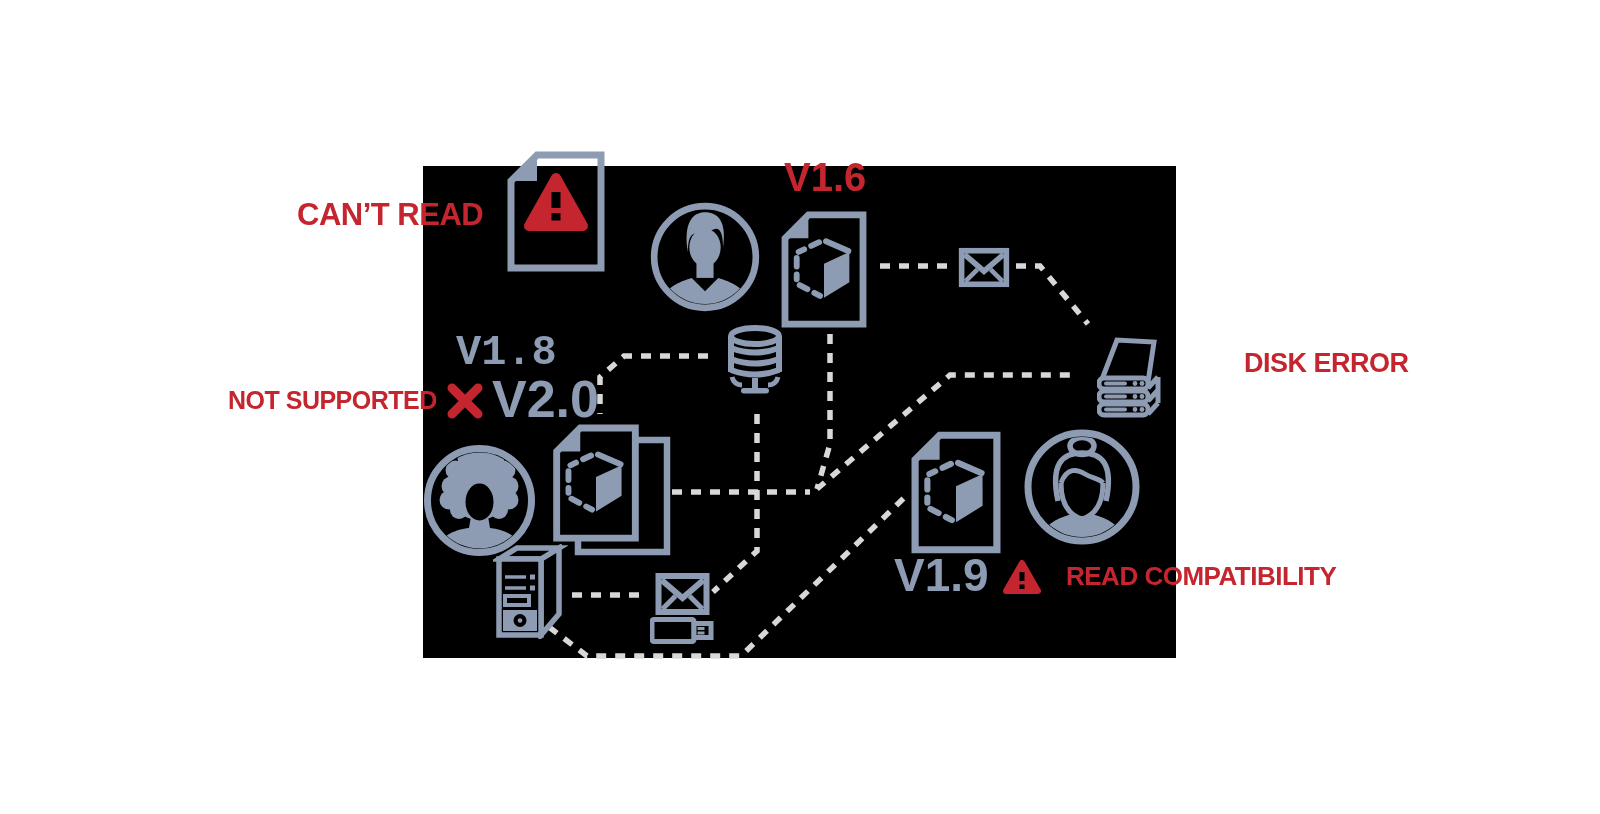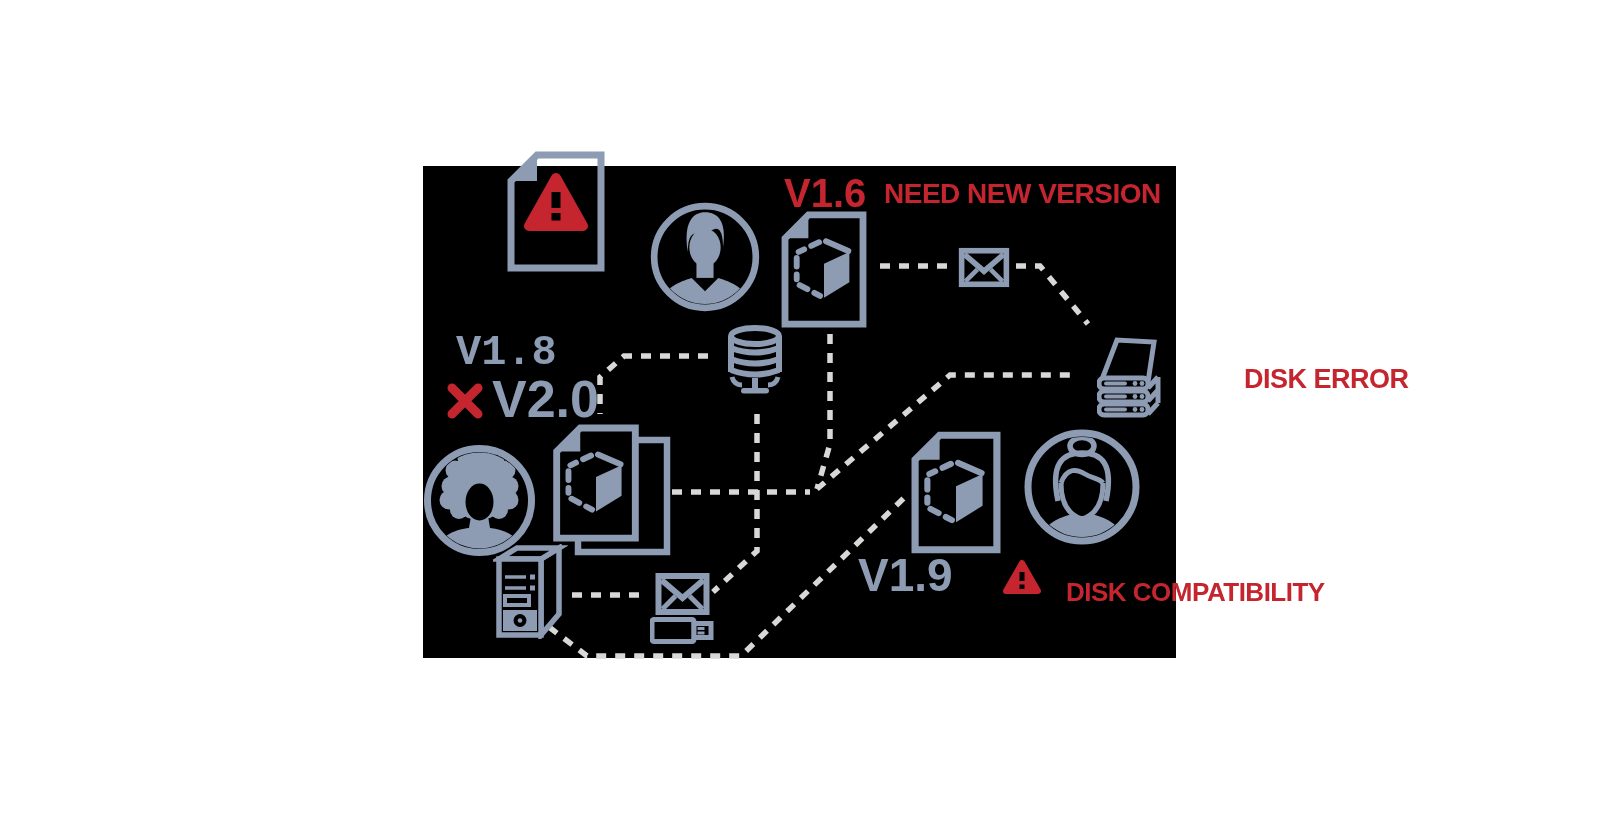--- a/index.html
+++ b/index.html
@@ -13,21 +13,21 @@
   #stage{
     position:relative;width:1600px;height:814px;overflow:hidden;
     background:var(--background);
     font-family:"Liberation Sans",sans-serif;
   }
   .scene{position:absolute;left:0;top:0;z-index:1;}
   .label{
     position:absolute;z-index:3;font-weight:700;line-height:1.05;
     white-space:nowrap;letter-spacing:-0.5px;
   }
-  .red{color:var(--alert);margin-top:16px;}
+  .red{color:var(--alert);}
   .gray{color:var(--icon);letter-spacing:0;}
   
   .sI{stroke:var(--icon);}
   .fI{fill:var(--icon);}
   .fC{fill:var(--canvas);}
   .fA{fill:var(--alert);}
   .sA{stroke:var(--alert);}
   .nf{fill:none;}
   .dsh{stroke-dasharray:9 8;}
   .dash-line{stroke:var(--dash);stroke-width:5.5;fill:none;stroke-dasharray:10 9;}
@@ -208,29 +208,30 @@
     <use href="#sym-doc-stack" x="551" y="424" width="120" height="133"></use>
     <use href="#sym-tower" x="493" y="544" width="75" height="95"></use>
     <use href="#sym-envelope" x="654" y="572" width="57" height="44"></use>
     <use href="#sym-usb" x="650" y="615" width="64" height="31"></use>
     <use href="#sym-model-file" x="911" y="431" width="90" height="123"></use>
     <use href="#sym-avatar-bun" x="1021" y="425" width="122" height="126"></use>
     <use href="#sym-xmark" x="446" y="383" width="38" height="36"></use>
     <use href="#sym-warn-tri" x="1002" y="558" width="40" height="38"></use>
   </svg>
 
+  <div class="label red" style="left:297px;top:199px;font-size:31px;">CAN’T READ</div>
 
   <div class="label red" style="left:784px;top:156px;font-size:40px;letter-spacing:0;">V1.6</div>
 
-  <div class="label red" style="left:884px;top:163px;font-size:28px;">NEED NEW VERSION</div>
 
   <div class="label red" style="left:1244px;top:349px;font-size:27px;">DISK ERROR</div>
 
   <div class="label gray" style="left:456px;top:331px;font-size:42px;font-family:Liberation Mono, monospace;">V1.8</div>
 
   <div class="label gray" style="left:492px;top:372px;font-size:52px;">V2.0</div>
 
-
-  <div class="label gray" style="left:858px;top:551px;font-size:46px;">V1.9</div>
-
-  <div class="label red" style="left:1066px;top:563px;font-size:26px;">DISK COMPATIBILITY</div>
+  <div class="label red" style="left:228px;top:387px;font-size:25px;">NOT SUPPORTED</div>
+
+  <div class="label gray" style="left:894px;top:551px;font-size:46px;">V1.9</div>
+
+  <div class="label red" style="left:1066px;top:563px;font-size:26px;">READ COMPATIBILITY</div>
 
 </div>
 
 </body></html>

